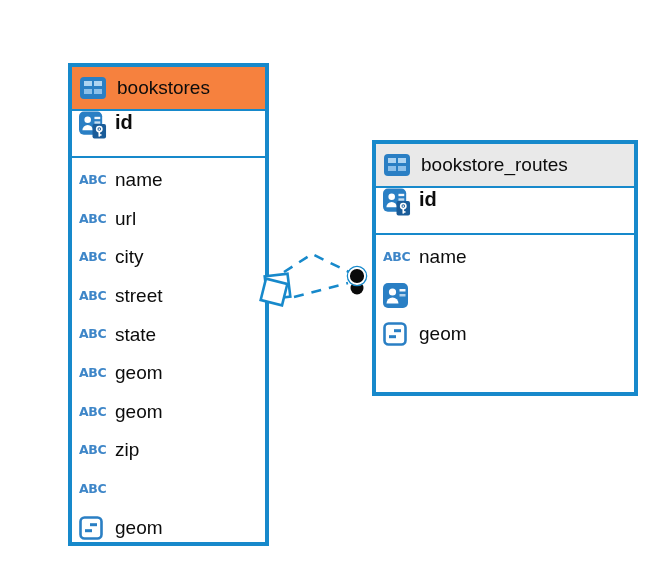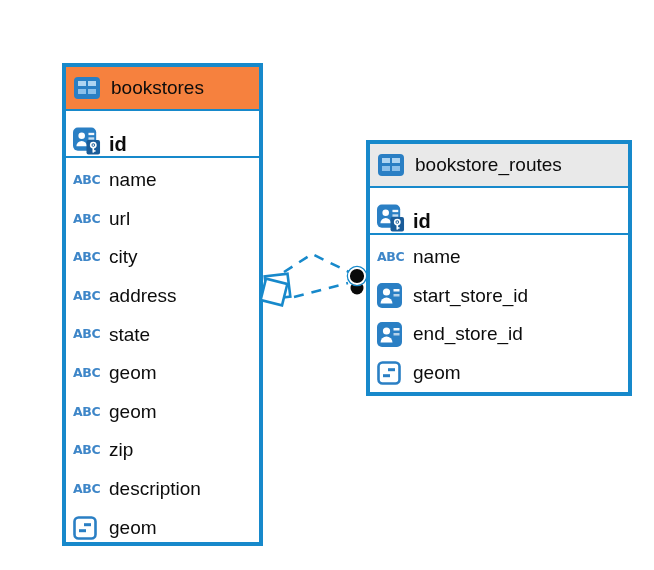--- a/index.html
+++ b/index.html
@@ -6,31 +6,31 @@
   body{
     width:654px;height:570px;position:relative;overflow:hidden;
     background:#ffffff;
     font-family:"Liberation Sans","DejaVu Sans",sans-serif;
     color:#0c0c0c;
   }
   .canvas{position:absolute;inset:0;}
   .table-card{
     position:absolute;background:#fff;
     border:4px solid #1789cb;box-sizing:border-box;
-    display:flex;flex-direction:column;z-index:2;
+    display:flex;flex-direction:column;z-index:2;margin-left:6px;
   }
   .table-header{
     display:flex;align-items:center;gap:9px;
     padding:0 8px;height:42px;flex:0 0 42px;
     border-bottom:2px solid #1789cb;
     font-size:19px;
   }
   .table-header .title{white-space:nowrap;}
   .pk-row{
-    display:flex;align-items:flex-end;gap:8px;
+    display:flex;align-items:flex-start;gap:8px;
     padding:0 7px;height:45px;flex:0 0 45px;
     border-bottom:2px solid #1789cb;
     font-weight:700;font-size:20px;
   }
   .fields{padding-top:3px;display:flex;flex-direction:column;}
   .field-row{
     display:flex;align-items:center;gap:8px;
     padding:0 7px;height:38.6px;flex:0 0 38.6px;
     font-size:19px;
   }
@@ -98,21 +98,21 @@
       <div class="field-row" data-interactable="true">
         <span class="icon-box" data-interactable="false">
             <span class="abc">ABC</span>
           </span>
         <span data-interactable="false">city</span>
       </div>
       <div class="field-row" data-interactable="true">
         <span class="icon-box" data-interactable="false">
             <span class="abc">ABC</span>
           </span>
-        <span data-interactable="false">address</span>
+        <span data-interactable="false">street</span>
       </div>
       <div class="field-row" data-interactable="true">
         <span class="icon-box" data-interactable="false">
             <span class="abc">ABC</span>
           </span>
         <span data-interactable="false">state</span>
       </div>
       <div class="field-row" data-interactable="true">
         <span class="icon-box" data-interactable="false">
             <span class="abc">ABC</span>
@@ -128,21 +128,20 @@
       <div class="field-row" data-interactable="true">
         <span class="icon-box" data-interactable="false">
             <span class="abc">ABC</span>
           </span>
         <span data-interactable="false">zip</span>
       </div>
       <div class="field-row" data-interactable="true">
         <span class="icon-box" data-interactable="false">
             <span class="abc">ABC</span>
           </span>
-        <span data-interactable="false">description</span>
       </div>
       <div class="field-row" data-interactable="true">
         <span class="icon-box" data-interactable="false">
           <svg width="24" height="24" viewBox="0 0 24 24">
             <rect x="1.5" y="1.5" width="21" height="21" rx="4" fill="#fff" stroke="#2a7fc4" stroke-width="2.6"></rect>
             <rect x="11" y="7.2" width="7" height="3" fill="#2a7fc4"></rect>
             <rect x="6" y="13.2" width="7" height="3" fill="#2a7fc4"></rect>
           </svg>
         </span>
         <span data-interactable="false">geom</span>
@@ -193,33 +192,20 @@
       <div class="field-row" data-interactable="true">
         <span class="icon-box" data-interactable="false">
           <svg width="25" height="25" viewBox="0 0 25 25">
             <rect x="0" y="0" width="25" height="25" rx="5" fill="#2a7fc4"></rect>
             <circle cx="9.5" cy="9" r="3.6" fill="#fff"></circle>
             <path d="M3.5 20.5 a6 6 0 0 1 12 0 z" fill="#fff"></path>
             <rect x="16.5" y="6" width="6" height="2.5" fill="#fff" opacity="0.95"></rect>
             <rect x="16.5" y="11" width="6" height="2.5" fill="#fff" opacity="0.65"></rect>
           </svg>
         </span>
-        <span data-interactable="false">start_store_id</span>
-      </div>
-      <div class="field-row" data-interactable="true">
-        <span class="icon-box" data-interactable="false">
-          <svg width="25" height="25" viewBox="0 0 25 25">
-            <rect x="0" y="0" width="25" height="25" rx="5" fill="#2a7fc4"></rect>
-            <circle cx="9.5" cy="9" r="3.6" fill="#fff"></circle>
-            <path d="M3.5 20.5 a6 6 0 0 1 12 0 z" fill="#fff"></path>
-            <rect x="16.5" y="6" width="6" height="2.5" fill="#fff" opacity="0.95"></rect>
-            <rect x="16.5" y="11" width="6" height="2.5" fill="#fff" opacity="0.65"></rect>
-          </svg>
-        </span>
-        <span data-interactable="false">end_store_id</span>
       </div>
       <div class="field-row" data-interactable="true">
         <span class="icon-box" data-interactable="false">
           <svg width="24" height="24" viewBox="0 0 24 24">
             <rect x="1.5" y="1.5" width="21" height="21" rx="4" fill="#fff" stroke="#2a7fc4" stroke-width="2.6"></rect>
             <rect x="11" y="7.2" width="7" height="3" fill="#2a7fc4"></rect>
             <rect x="6" y="13.2" width="7" height="3" fill="#2a7fc4"></rect>
           </svg>
         </span>
         <span data-interactable="false">geom</span>

